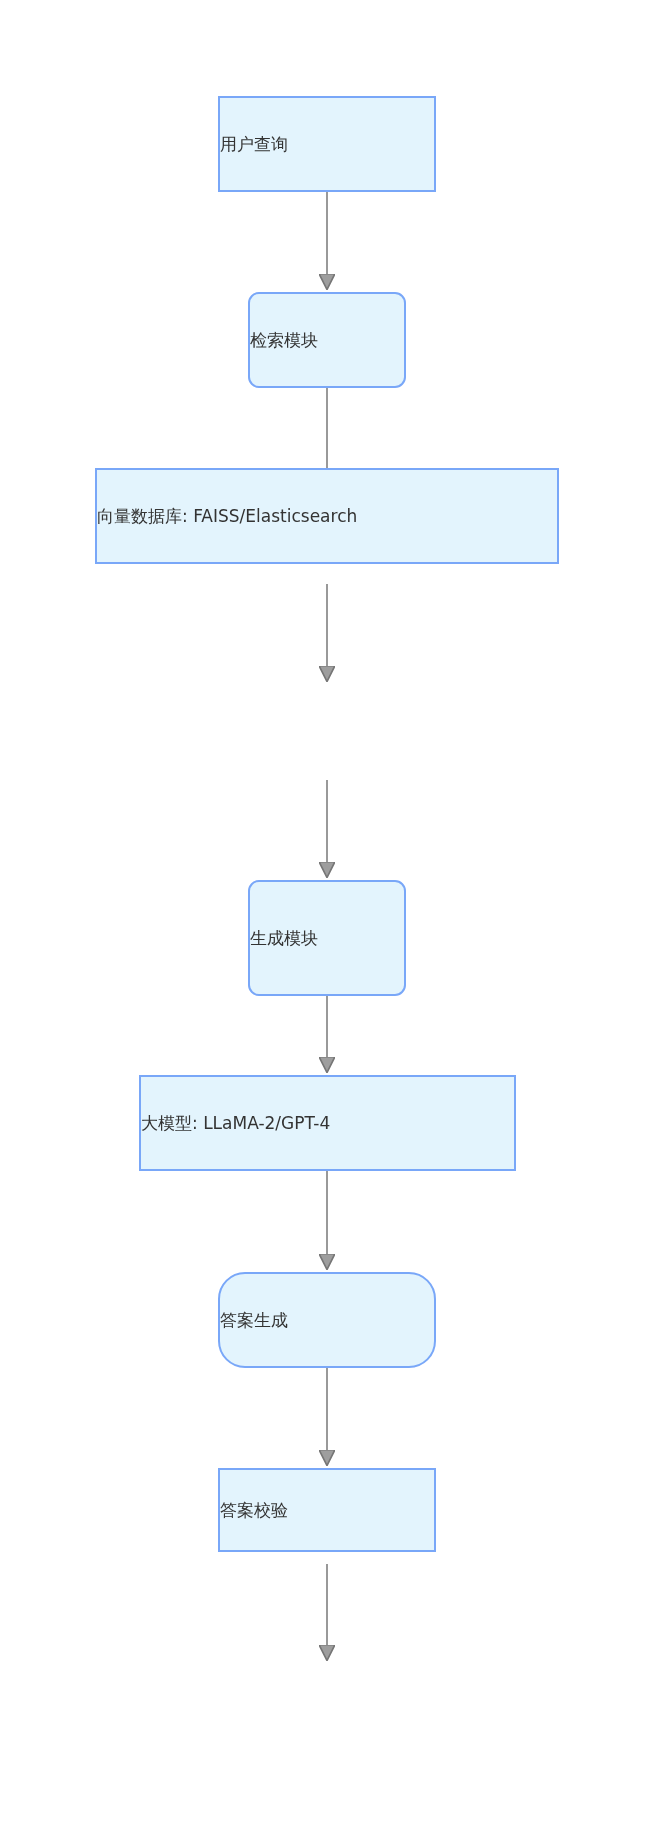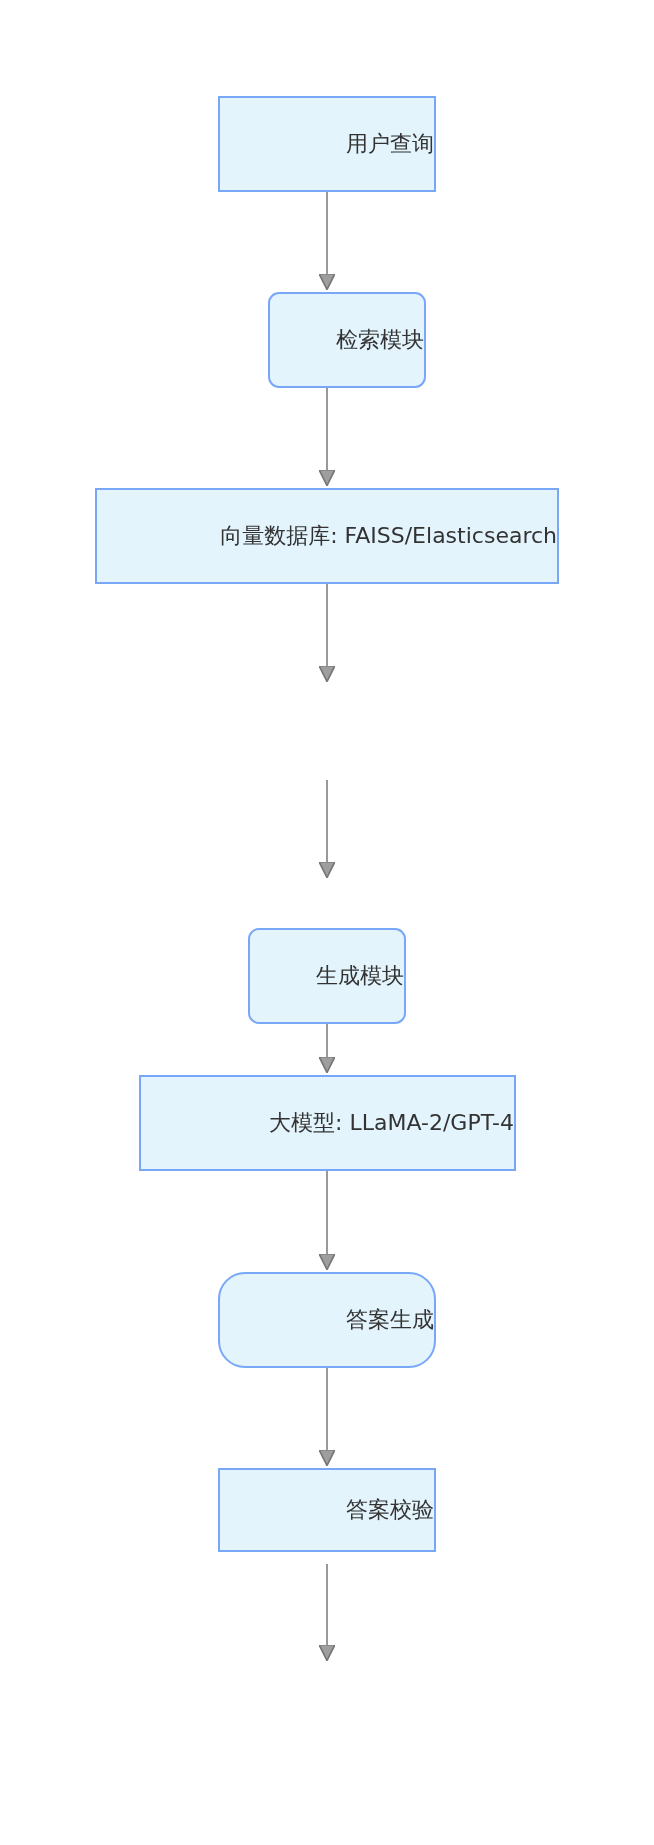--- a/index.html
+++ b/index.html
@@ -21,35 +21,35 @@
     top: 0;
     width: 654px;
     height: 1845px;
   }
   .node {
     position: absolute;
     box-sizing: border-box;
     background: #e3f4fd;
     border: 2px solid #79a7f8;
     color: #333333;
-    font-size: 22px;
+    font-size: 17px;
     line-height: 1.3;
     display: flex;
     align-items: center;
-    justify-content: flex-end;
+    justify-content: flex-start;
     text-align: center;
     white-space: nowrap;
   }
   .node.rounded { border-radius: 11px; }
   
   .n1 { left: 218px; top:   96px; width: 218px; height: 96px; }
-  .n2 { left: 248px; top:  292px; width: 158px; height: 96px; margin-left: 20px; }
-  .n3 { left:  95px; top:  488px; width: 464px; height: 96px; }
+  .n2 { left: 248px; top:  292px; width: 158px; height: 96px; }
+  .n3 { left:  95px; top:  468px; width: 464px; height: 96px; }
   .n4 { left: 218px; top:  684px; width: 218px; height: 96px; }
-  .n5 { left: 248px; top:  880px; width: 158px; height: 96px; margin-top: 48px; }
+  .n5 { left: 248px; top:  880px; width: 158px; height: 116px; }
   .n6 { left: 139px; top: 1075px; width: 377px; height: 96px; }
   .n7 { left: 218px; top: 1272px; width: 218px; height: 96px; border-radius: 27px; }
   .n8 { left: 218px; top: 1468px; width: 218px; height: 84px; }
   .n9 { left: 218px; top: 1663px; width: 218px; height: 97px; }
 </style>
 </head>
 <body>
 
 <div class="canvas">
 

